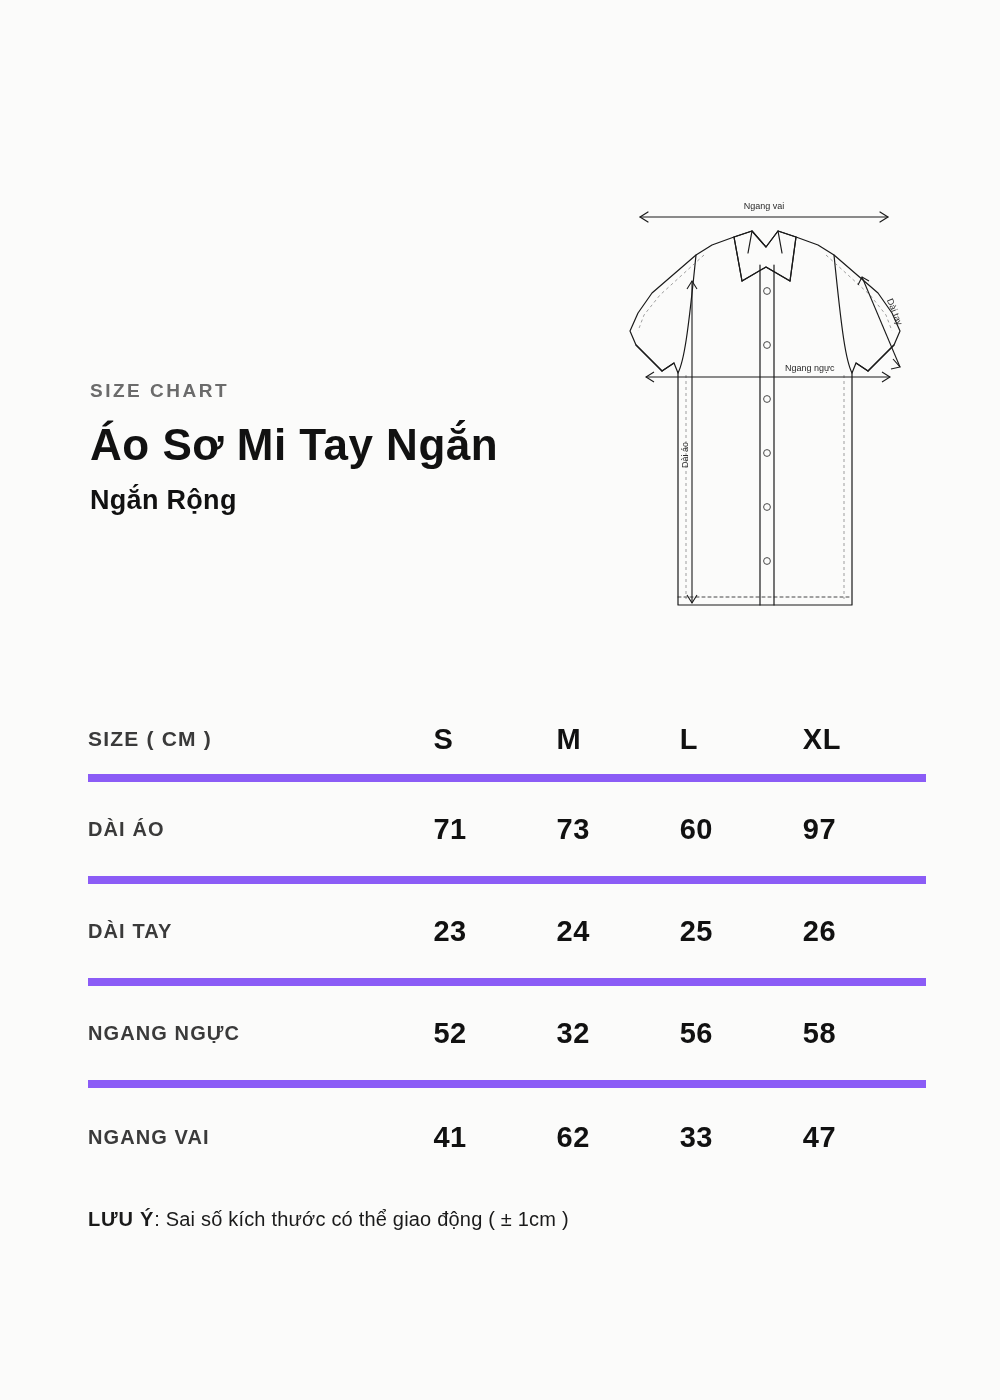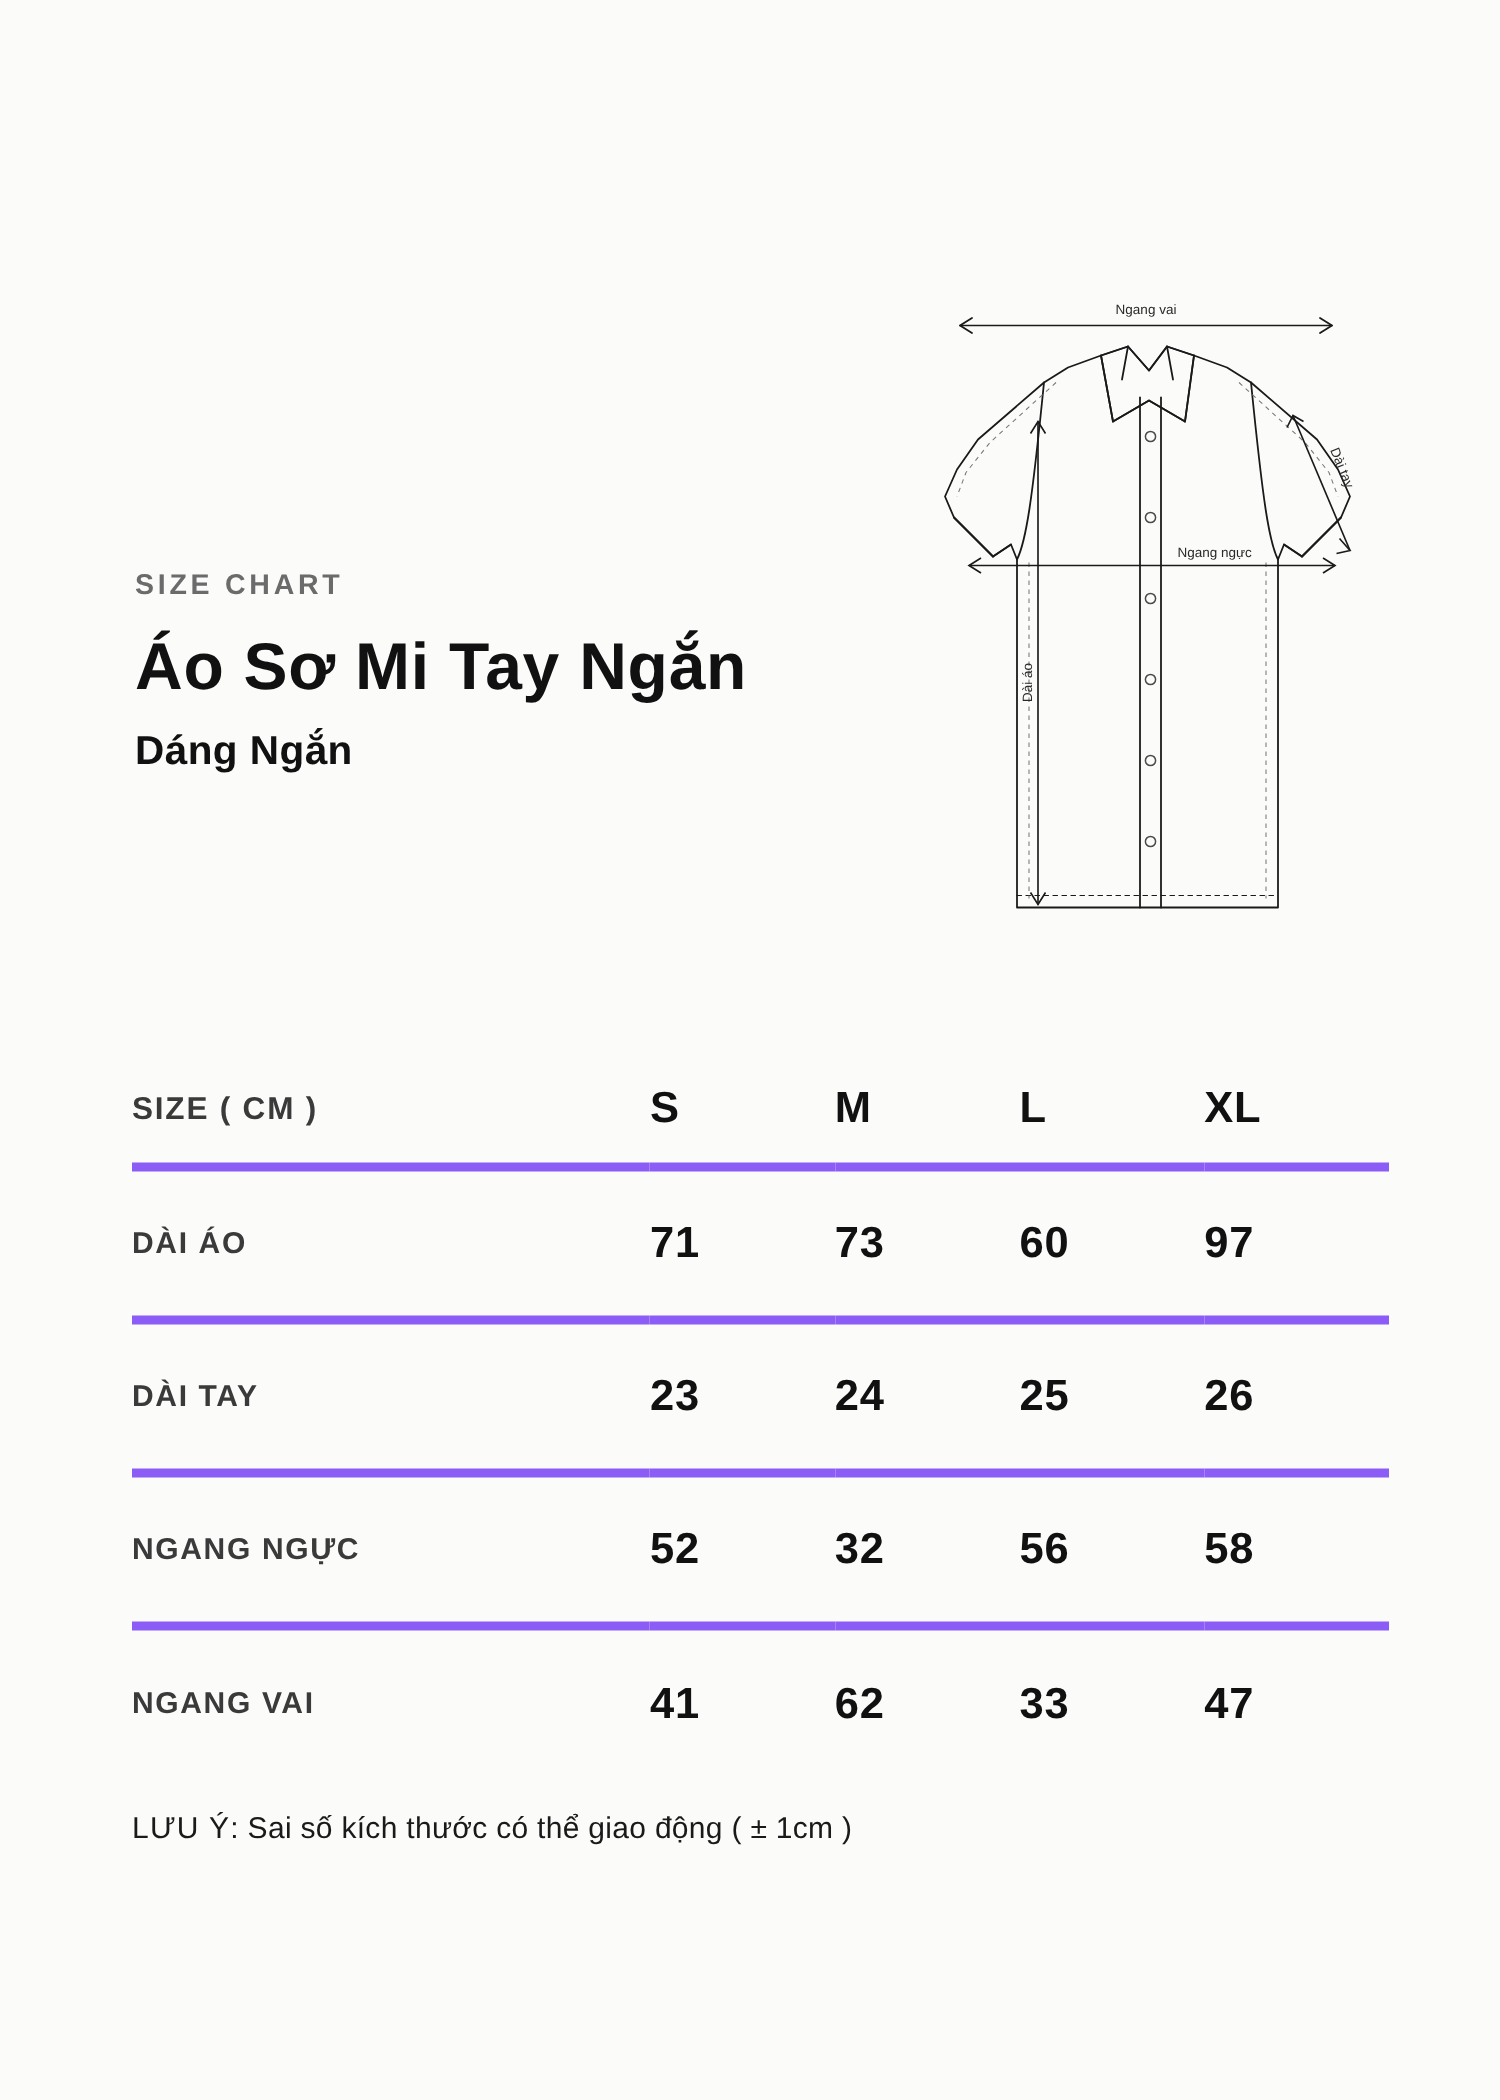--- a/index.html
+++ b/index.html
@@ -67,21 +67,21 @@
     width: 100%;
     border-collapse: collapse;
   }
   table.size-table th,
   table.size-table td {
     text-align: left;
     padding: 0;
     vertical-align: middle;
   }
   .row-line {
-    border-bottom: 6px solid #8b5cf6;
+    border-bottom: 8px solid #8b5cf6;
   }
   .hdr-cell {
     font-size: 21px;
     font-weight: bold;
     letter-spacing: 1.2px;
     color: #3a3a3a;
     height: 66px;
     padding-bottom: 8px !important;
   }
   .hdr-size {
@@ -107,37 +107,37 @@
   .col-v { width: 123px; }
 
   .note {
     position: absolute;
     left: 88px;
     top: 1208px;
     font-size: 20px;
     color: #1a1a1a;
     letter-spacing: 0.2px;
   }
-  .note b { font-weight: normal; letter-spacing: 0.8px; text-align: right; }
+  .note b { font-weight: bold; letter-spacing: 0.8px; text-align: right; }
 
   .illus-label {
     font-size: 9px;
     fill: #2a2a2a;
     font-family: "Liberation Sans", sans-serif;
   }
 </style>
 </head>
 <body>
 
 <div class="page">
 
   <div class="title-block">
     <div class="size-chart-label">SIZE CHART</div>
     <div class="product-title">Áo Sơ Mi Tay Ngắn</div>
-    <div class="product-sub">Dáng Ngắn</div>
+    <div class="product-sub">Ngắn Rộng</div>
   </div>
 
   <div class="illustration">
     <svg width="330" height="460" viewBox="0 0 330 460" xmlns="http://www.w3.org/2000/svg">
       <g fill="none" stroke="#1a1a1a" stroke-width="1.2" stroke-linejoin="round" stroke-linecap="round">
 
         <g>
           <line x1="40" y1="32" x2="288" y2="32" stroke-width="1.1"></line>
           <polyline points="48,27 40,32 48,37" fill="none"></polyline>
           <polyline points="280,27 288,32 280,37" fill="none"></polyline>

